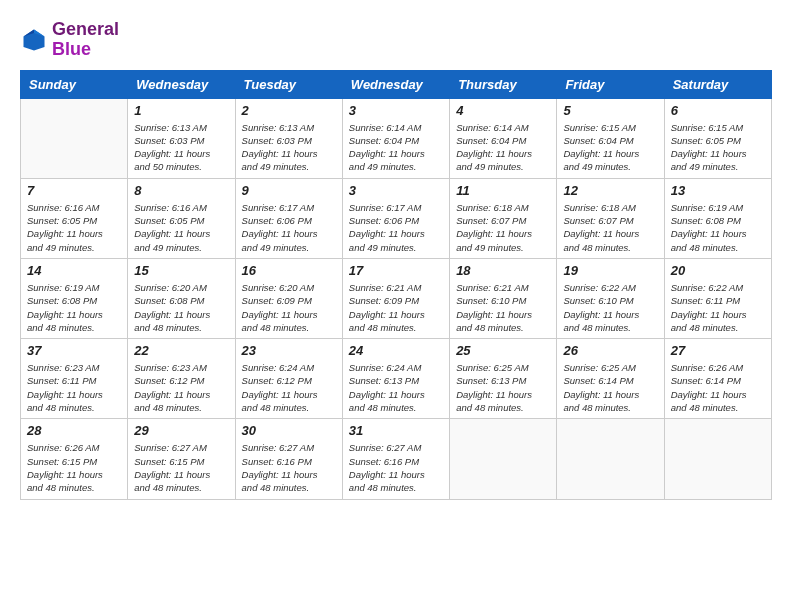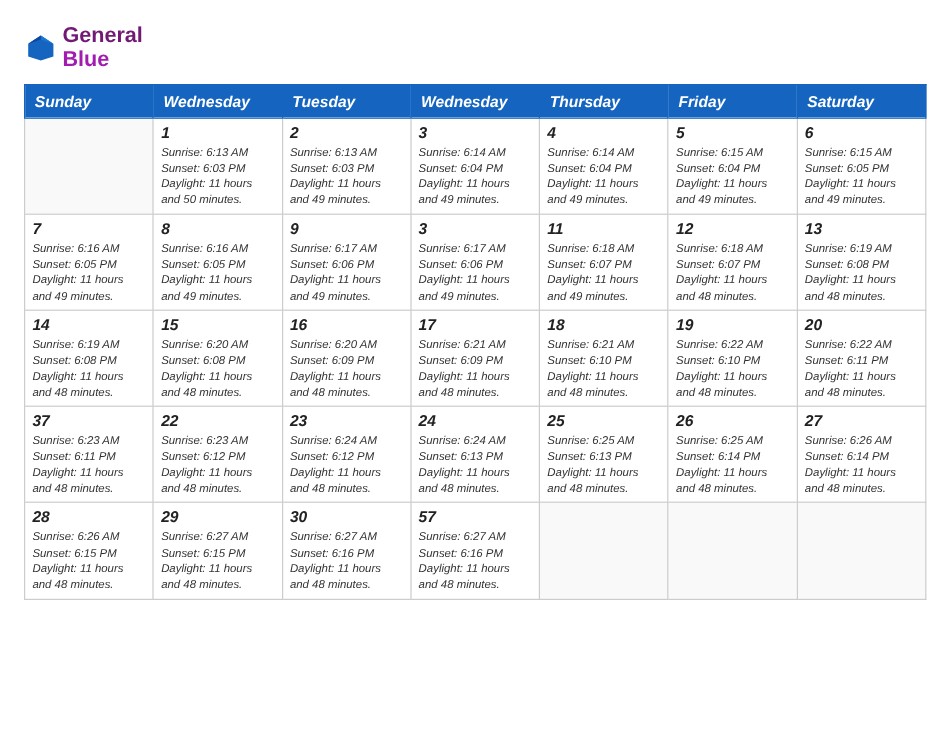--- a/index.html
+++ b/index.html
@@ -244,21 +244,21 @@
         </td>
         <td>
           <div class="day-number">29</div>
           <div class="day-info">Sunrise: 6:27 AM<br>Sunset: 6:15 PM<br>Daylight: 11 hours<br>and 48 minutes.</div>
         </td>
         <td>
           <div class="day-number">30</div>
           <div class="day-info">Sunrise: 6:27 AM<br>Sunset: 6:16 PM<br>Daylight: 11 hours<br>and 48 minutes.</div>
         </td>
         <td>
-          <div class="day-number">57</div>
+          <div class="day-number">31</div>
           <div class="day-info">Sunrise: 6:27 AM<br>Sunset: 6:16 PM<br>Daylight: 11 hours<br>and 48 minutes.</div>
         </td>
         <td class="empty"></td>
         <td class="empty"></td>
         <td class="empty"></td>
       </tr>
     </tbody>
 </table>
 
 </body></html>

